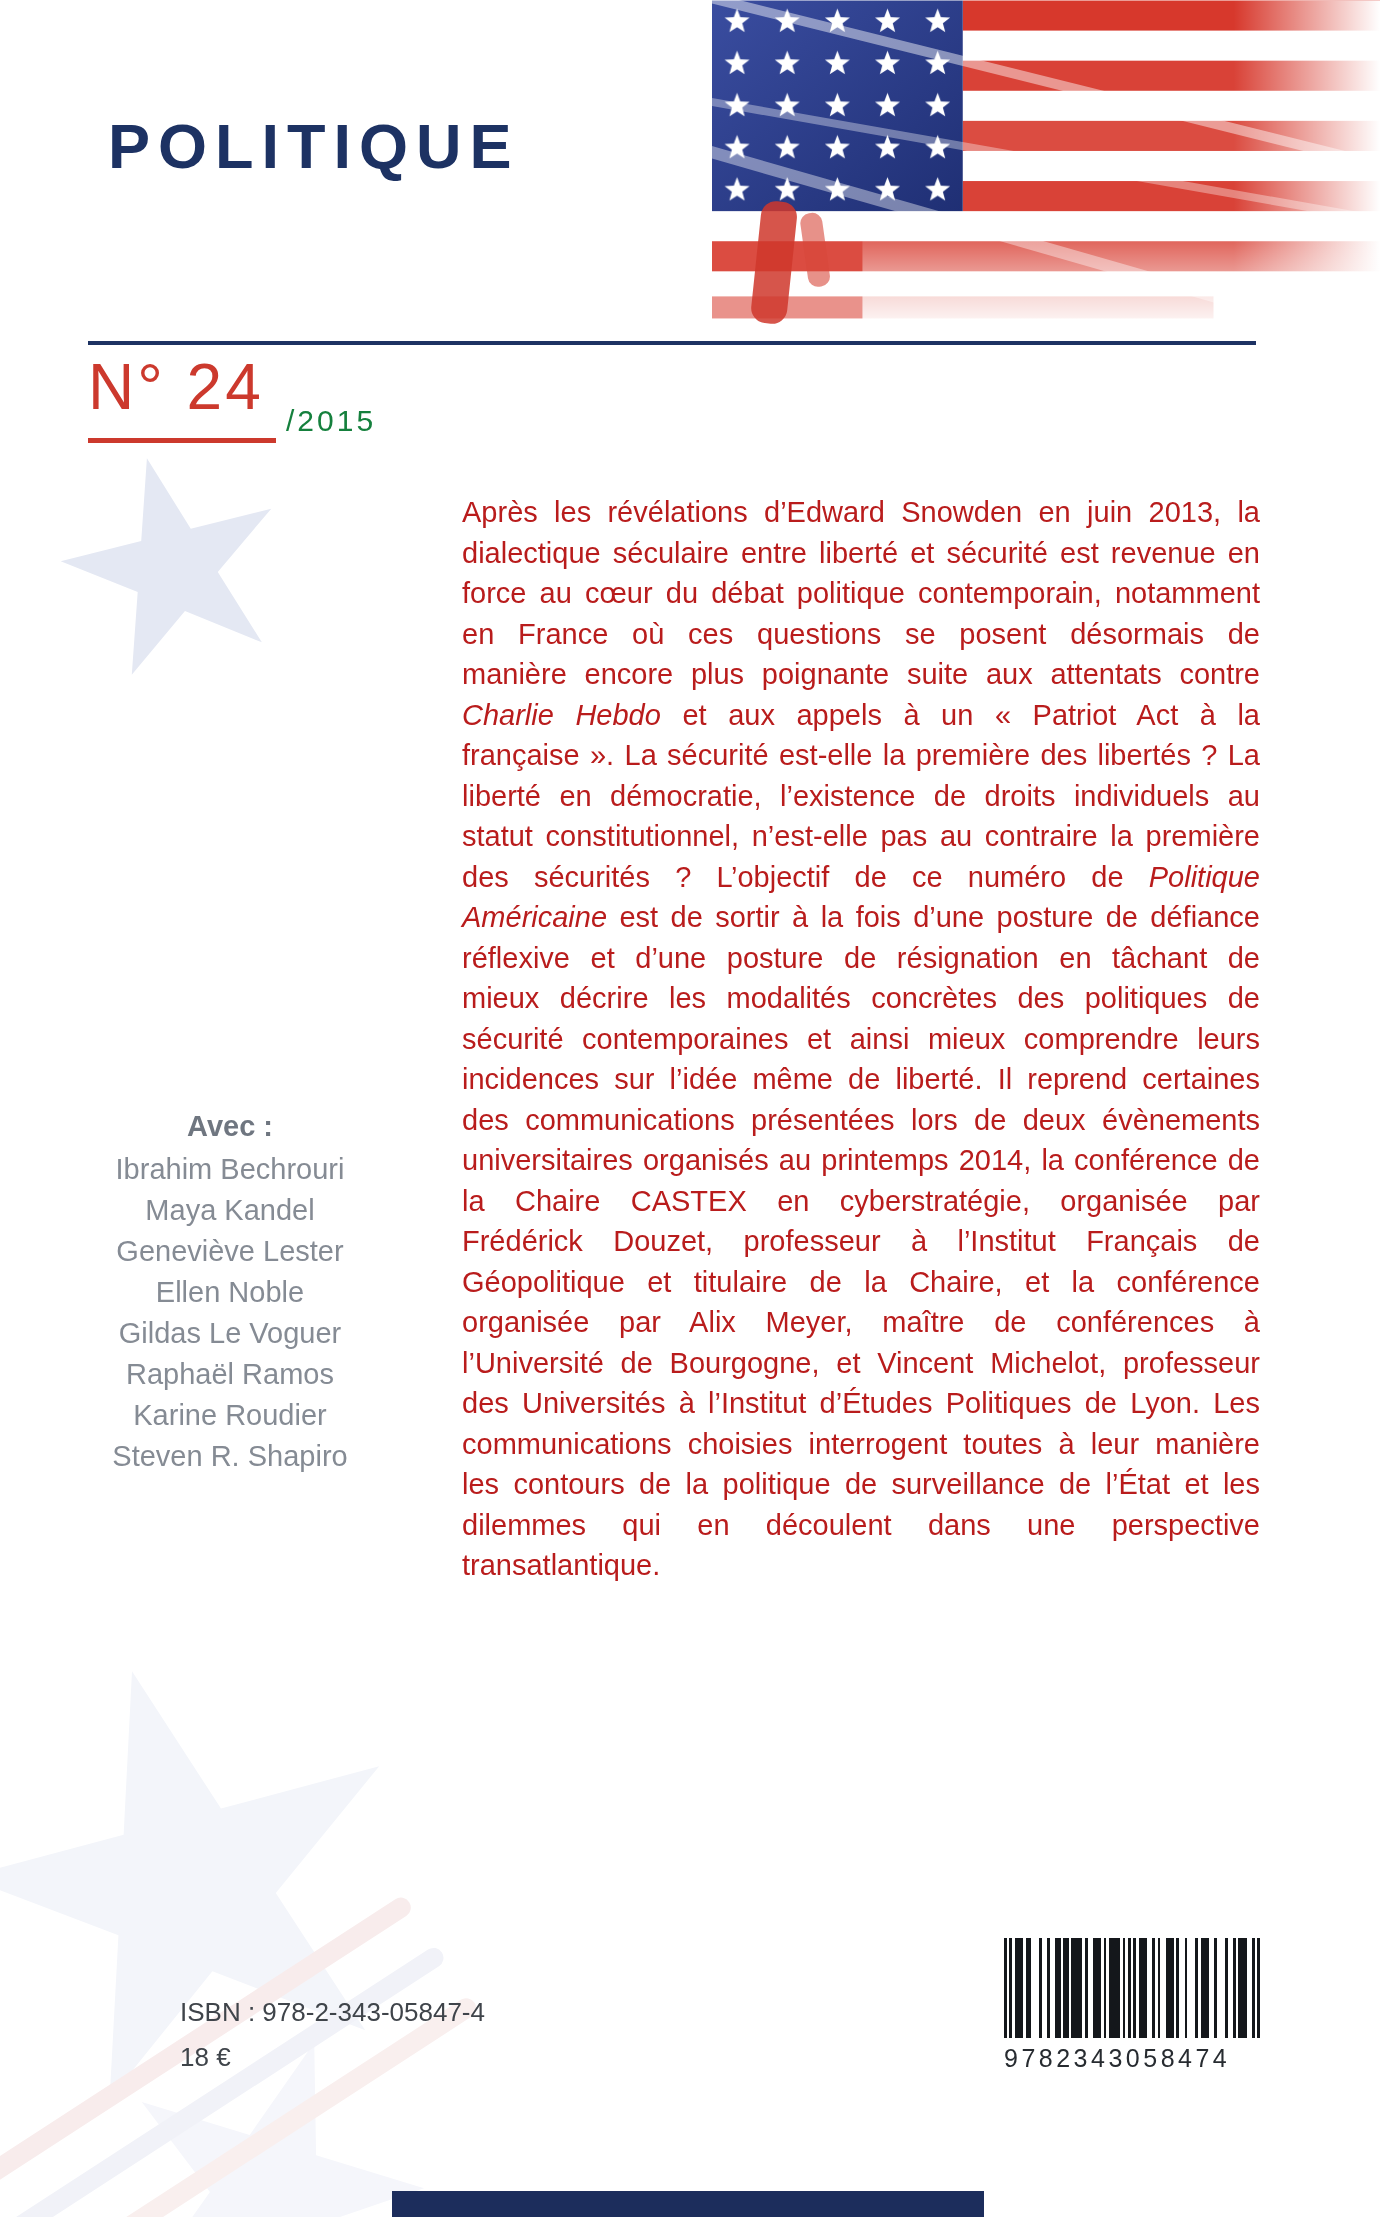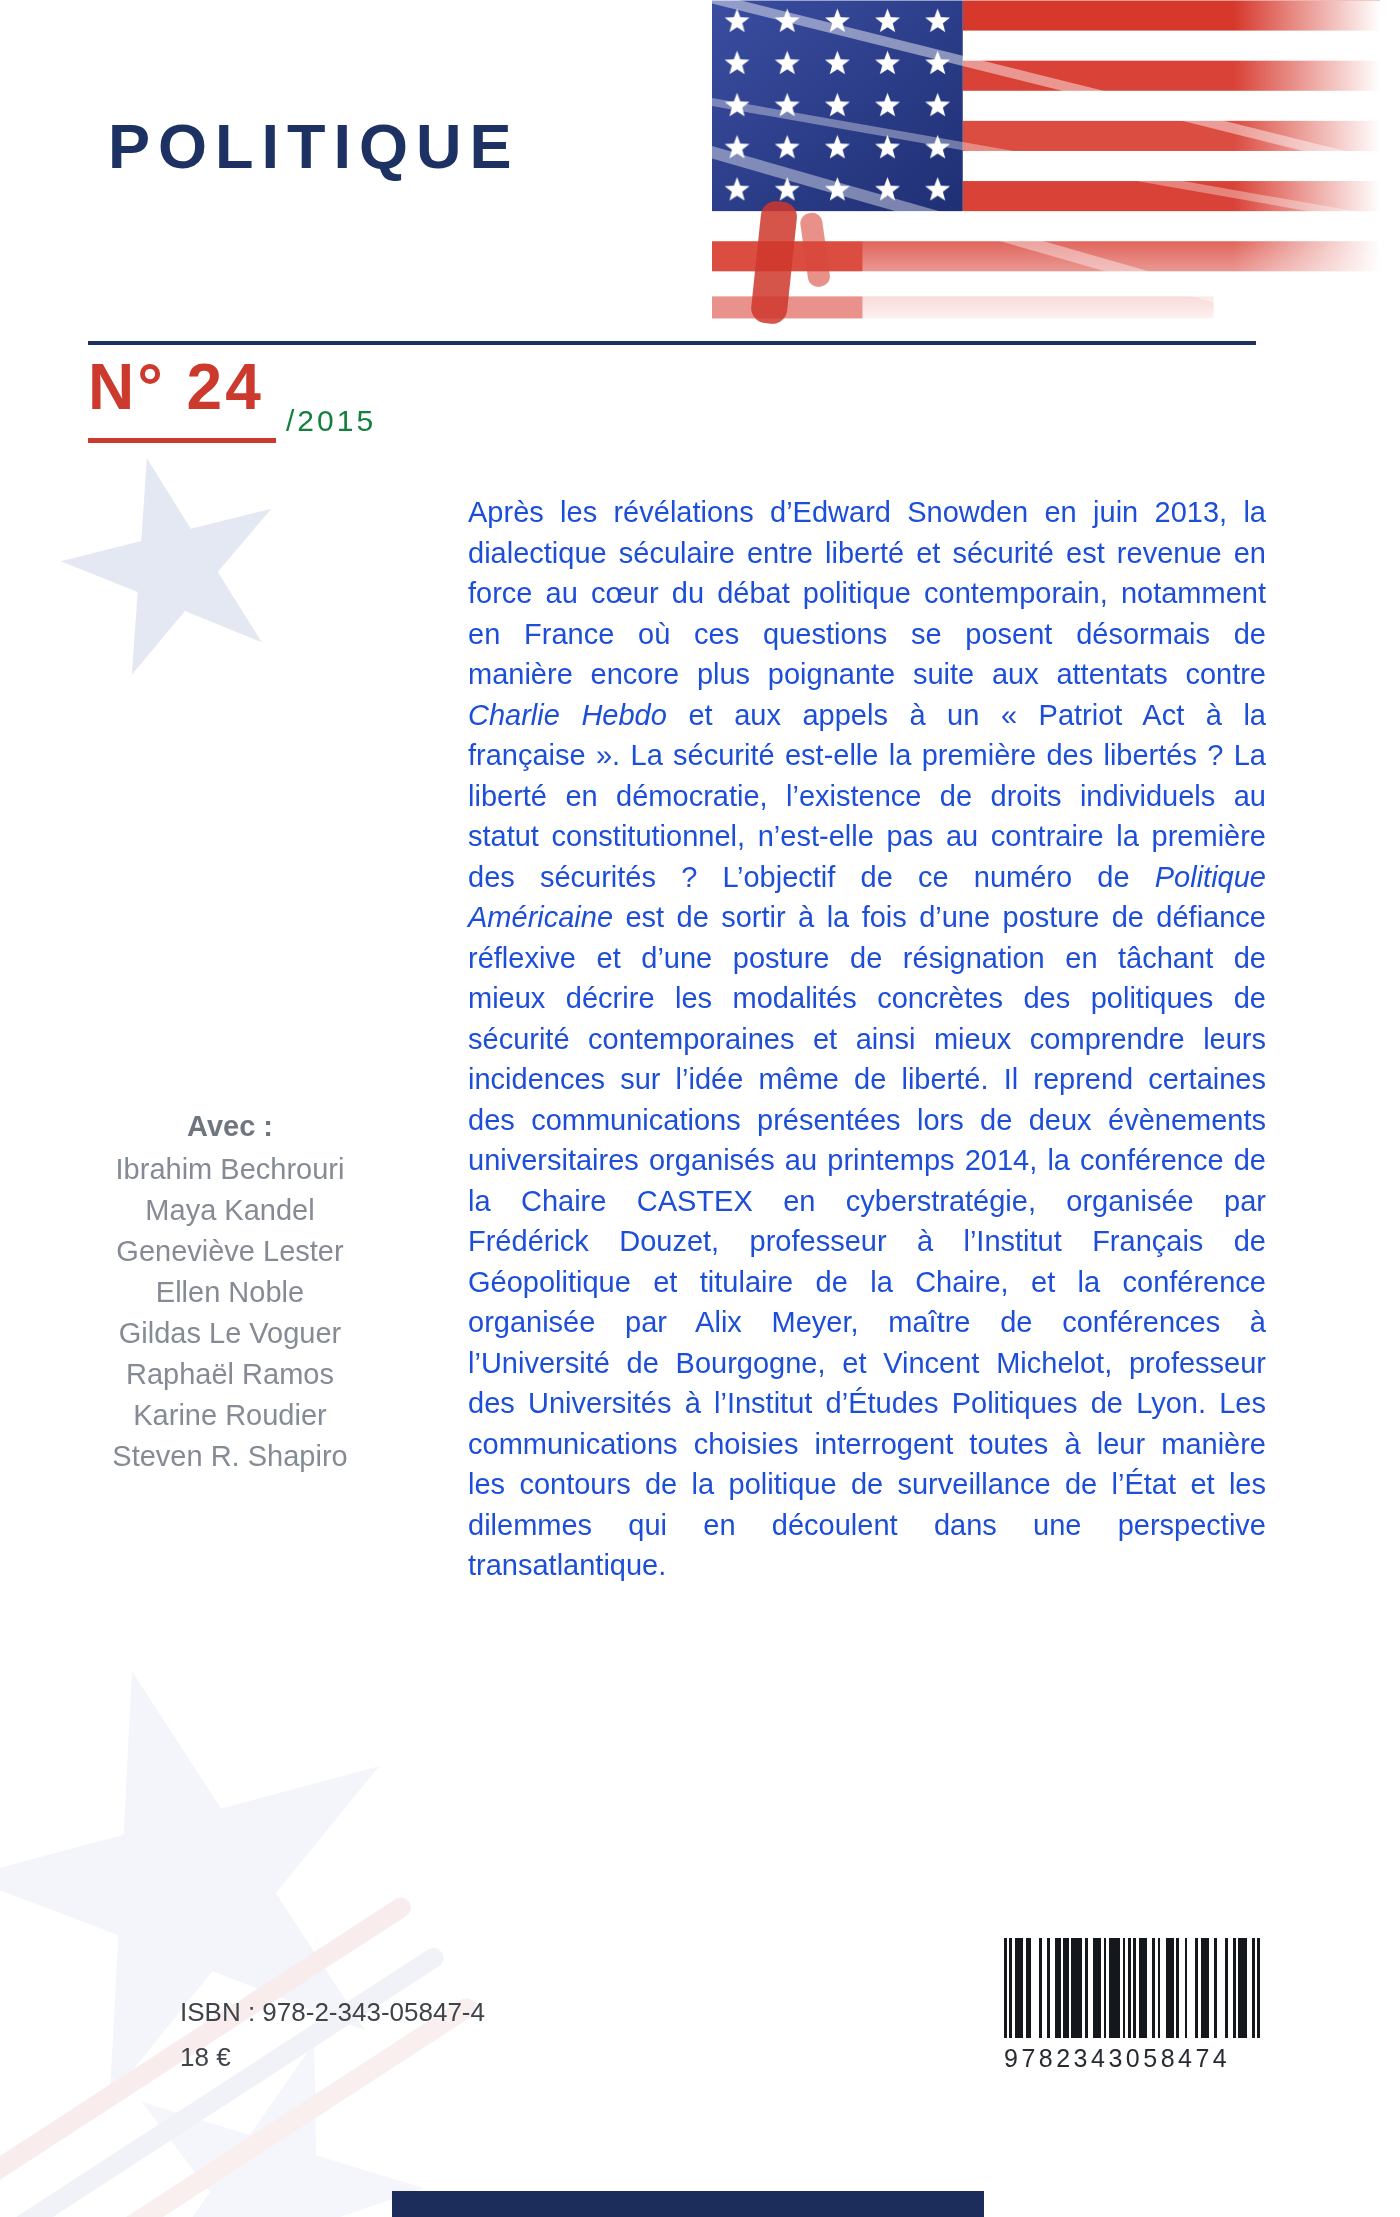--- a/index.html
+++ b/index.html
@@ -42,21 +42,21 @@
     position: absolute; z-index: 2;
     left: 88px; top: 341px;
     width: 1168px; height: 4px;
     background: #1d3263;
   }
   
   .issue { position: absolute; z-index: 2; left: 88px; top: 350px; width: 420px; height: 110px; }
   .issue-number {
     color: #cc392d;
     font-size: 64px;
-    font-weight: 700;
+    font-weight: 400;
     letter-spacing: 3px;
   }
   .issue-year {
     position: absolute; left: 198px; top: 54px;
     color: #15803d;
     font-size: 30px;
     letter-spacing: 3px;
   }
   .issue-underline {
     position: absolute; left: 0; top: 88px;
@@ -74,24 +74,23 @@
     color: #858b94;
   }
   .contrib-heading { font-weight: bold; color: #6f7680; margin-bottom: 2px; }
   
   .summary {
     position: absolute; z-index: 2;
     left: 462px; top: 492px;
     width: 798px;
     font-size: 29px;
     line-height: 40.5px;
-    color: #1d4ed8;
+    color: #b91c1c;
     text-align: justify;
     word-spacing: 2px;
-    margin-left: 6px;
   }
   .seg-italic { font-style: italic; }
   
   .isbn-block {
     position: absolute; z-index: 2;
     left: 180px; top: 1990px;
     font-size: 26px;
     line-height: 45px;
     color: #3f444a;
   }

